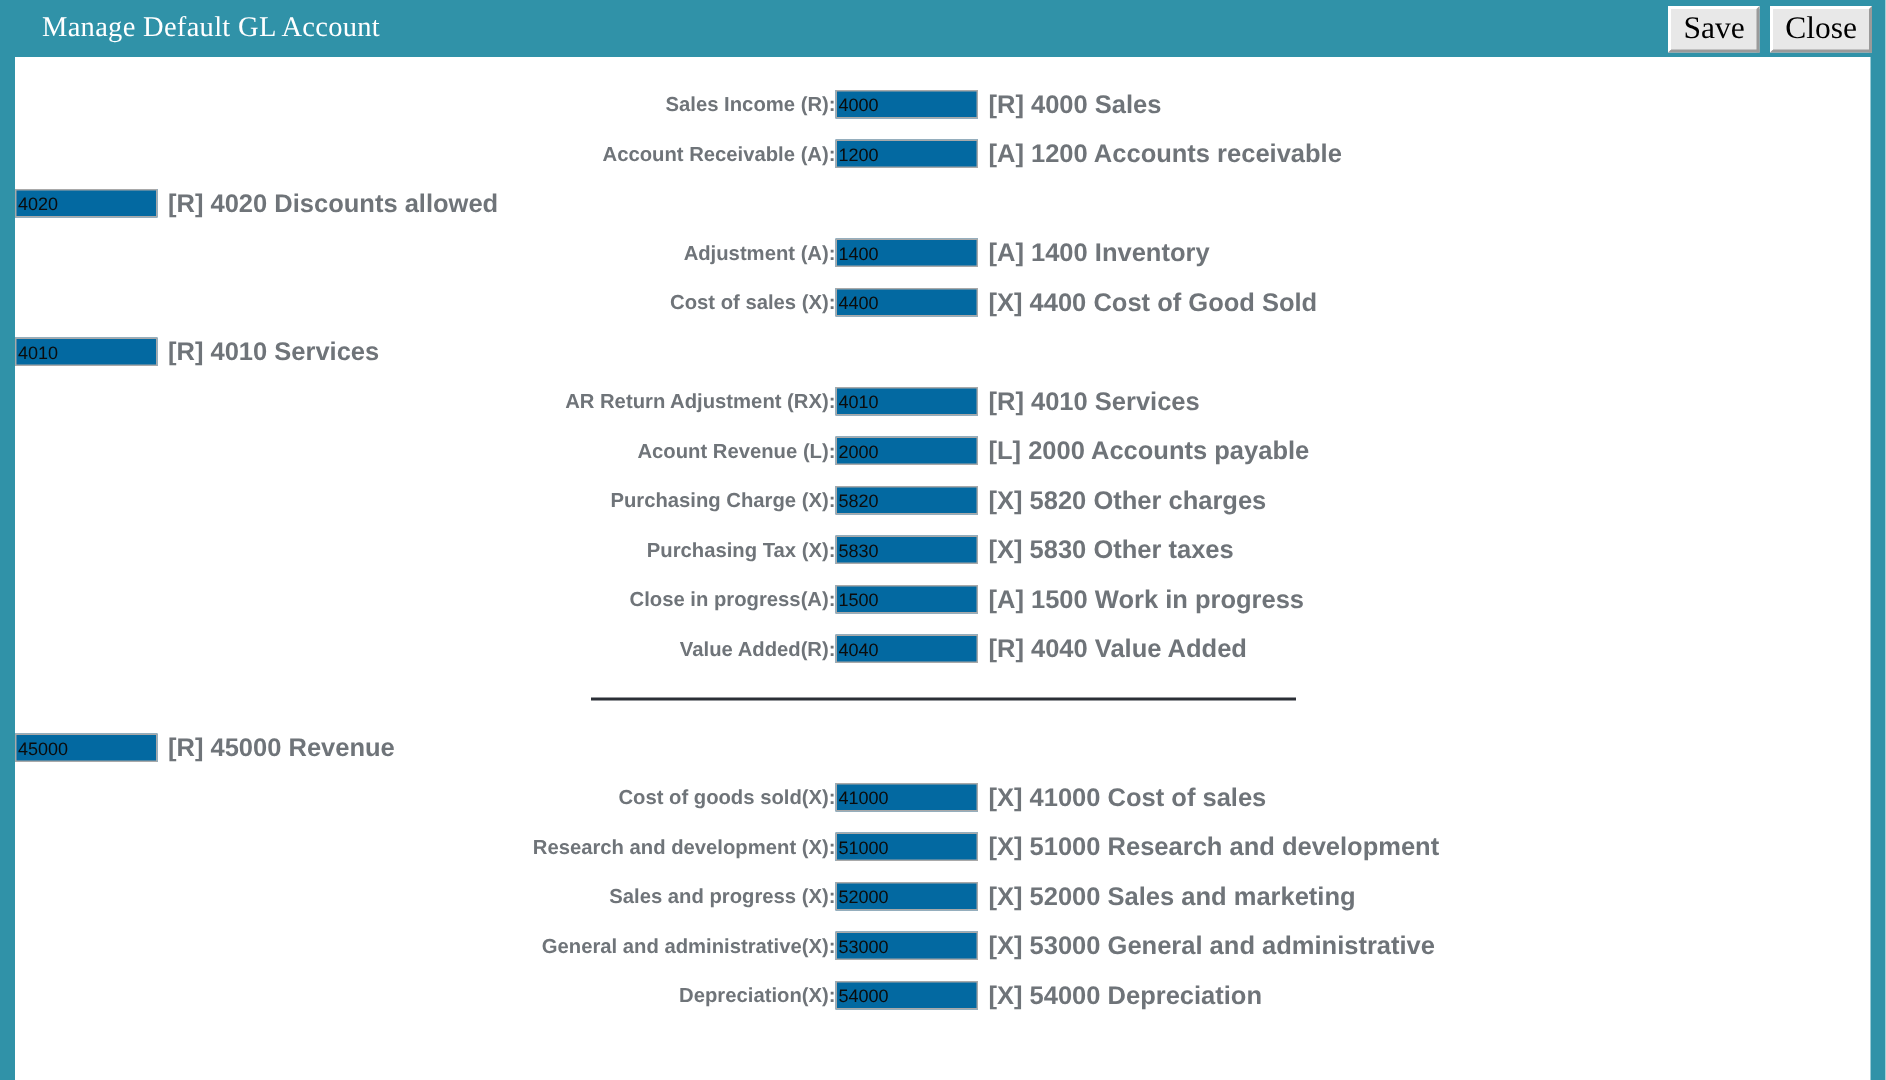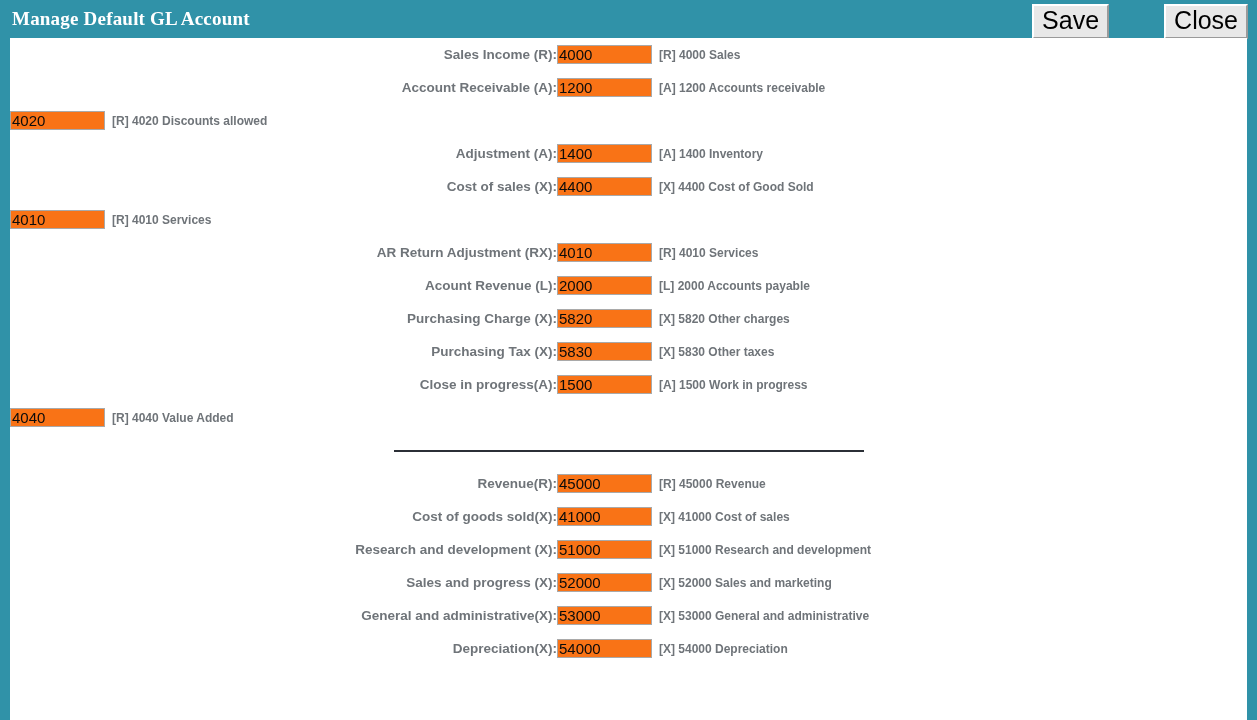--- a/index.html
+++ b/index.html
@@ -28,48 +28,47 @@
   .titlebar {
     height: 38px;
     flex: 0 0 38px;
     background: #3092a8;
     position: relative;
     display: flex;
     align-items: center;
   }
   .titlebar-title {
     font-family: "Liberation Serif", serif;
-    font-weight: bold;
+    font-weight: normal;
     font-size: 19px;
     color: #ffffff;
-    margin-left: 12px;
+    margin-left: 28px;
     letter-spacing: 0.2px;
     white-space: nowrap;
   }
   .titlebar-actions {
     position: absolute;
     right: 9px;
     top: 4px;
     display: flex;
     gap: 7px;
   }
   .win-btn {
-    font-family: Liberation Sans, sans-serif;
-    font-size: 25px;
+    font-family: Liberation Serif, serif;
+    font-size: 21px;
     line-height: 1;
     color: #000000;
     background: #e8e8e8;
     border-top: 2px solid #ffffff;
     border-left: 2px solid #ffffff;
     border-right: 2px solid #9a9a9a;
     border-bottom: 2px solid #9a9a9a;
     padding: 2px 8px 4px 8px;
     cursor: pointer;
     box-sizing: border-box;
-    margin-left: 48px;
   }
 
   
   .frame {
     flex: 1 1 auto;
     background: #3092a8;
     padding: 0 10px 0 10px;
     box-sizing: border-box;
     min-height: 0;
   }
@@ -77,20 +76,21 @@
     background: #ffffff;
     width: 100%;
     height: 100%;
     overflow: hidden;
     box-sizing: border-box;
     position: relative;
   }
 
   
   .form {
+    padding-top: 15px;
   }
   .row {
     height: 33px;
     display: flex;
     align-items: center;
     white-space: nowrap;
   }
   .row-label {
     width: 547px;
     flex: 0 0 547px;
@@ -100,30 +100,30 @@
     color: #6f7479;
     padding-right: 0;
     box-sizing: border-box;
   }
   .row-input {
     width: 95px;
     flex: 0 0 95px;
     height: 19px;
     box-sizing: border-box;
     border: 1px solid #a9a9a9;
-    background: #f97316;
+    background: #0369a1;
     font-family: "Liberation Sans", sans-serif;
-    font-size: 15px;
+    font-size: 12px;
     color: #0b0b0b;
     padding: 0 1px;
     margin: 0;
     outline: none;
   }
   .row-desc {
-    font-size: 12px;
+    font-size: 17px;
     font-weight: bold;
     color: #6f7479;
     padding-left: 7px;
     white-space: nowrap;
   }
 
   .divider-row {
     height: 33px;
     display: flex;
     align-items: center;
@@ -201,32 +201,32 @@
               <div class="row-label">Purchasing Tax (X):</div>
               <input type="text" class="row-input" value="5830" style="">
               <div class="row-desc">[X] 5830 Other taxes</div>
             </div>
             <div class="row">
               <div class="row-label">Close in progress(A):</div>
               <input type="text" class="row-input" value="1500" style="">
               <div class="row-desc">[A] 1500 Work in progress</div>
             </div>
             <div class="row">
+              <div class="row-label">Value Added(R):</div>
               <input type="text" class="row-input" value="4040" style="">
               <div class="row-desc">[R] 4040 Value Added</div>
             </div>
           </div>
 
         <div class="divider-row">
           <hr class="divider">
         </div>
 
         <div id="section-2">
             <div class="row">
-              <div class="row-label">Revenue(R):</div>
               <input type="text" class="row-input" value="45000" style="">
               <div class="row-desc">[R] 45000 Revenue</div>
             </div>
             <div class="row">
               <div class="row-label">Cost of goods sold(X):</div>
               <input type="text" class="row-input" value="41000" style="">
               <div class="row-desc">[X] 41000 Cost of sales</div>
             </div>
             <div class="row">
               <div class="row-label">Research and development (X):</div>

